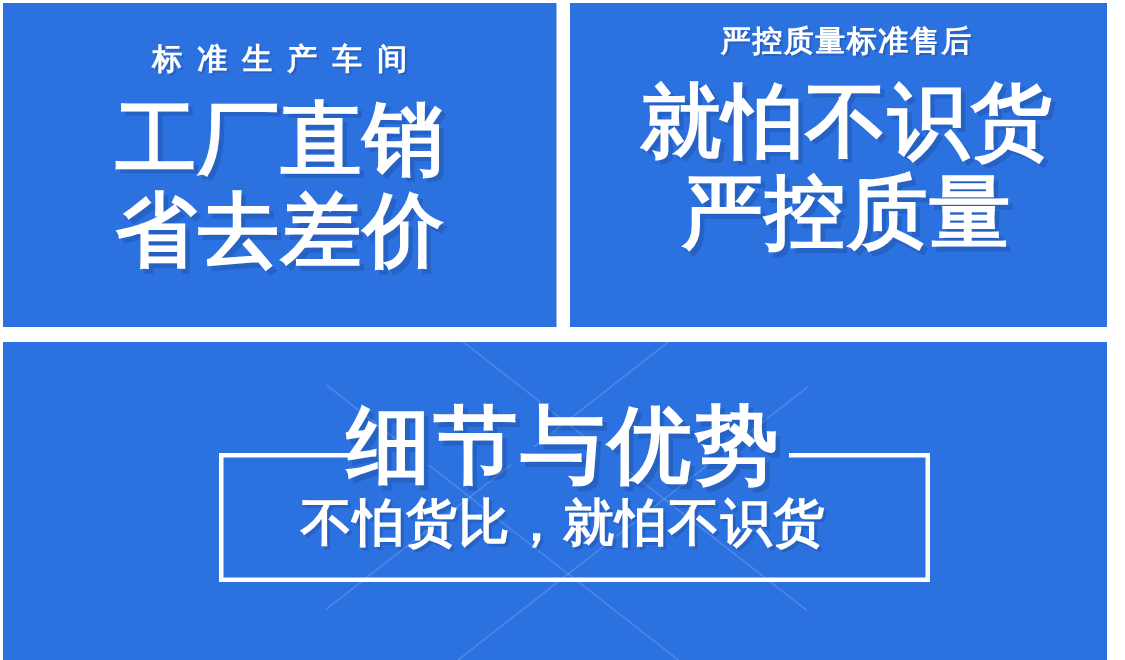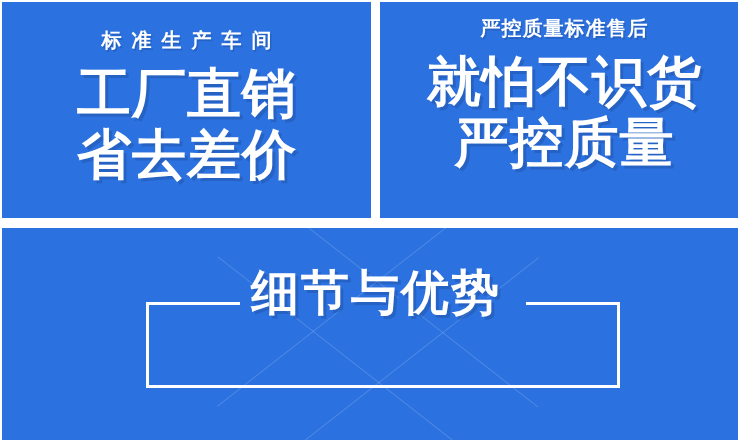--- a/index.html
+++ b/index.html
@@ -101,21 +101,21 @@
     background: #2b71e0;
   }
 
   #bottom-title {
     position: absolute;
     left: 0;
     right: 0;
     top: 41px;
     text-align: center;
     color: #ffffff;
-    font-size: 48px;
+    font-size: 56px;
     font-weight: 700;
     line-height: 1;
     letter-spacing: 2px;
     text-indent: 2px;
     white-space: nowrap;
     text-shadow: 3px 3px 0 rgba(0,0,0,0.13);
   }
   #bottom-subtitle {
     position: absolute;
     left: 0;
@@ -154,15 +154,16 @@
     <div class="diag" id="diag-a"></div>
     <div class="diag" id="diag-b"></div>
     <div class="diag" id="diag-c"></div>
     <div class="diag" id="diag-d"></div>
 
     <div id="frame"></div>
     <div id="frame-top-gap"></div>
 
     <div id="bottom-title">细节与优势</div>
 
+    <div id="bottom-subtitle">不怕货比，就怕不识货</div>
   </div>
 
 </div>
 
 </body></html>

